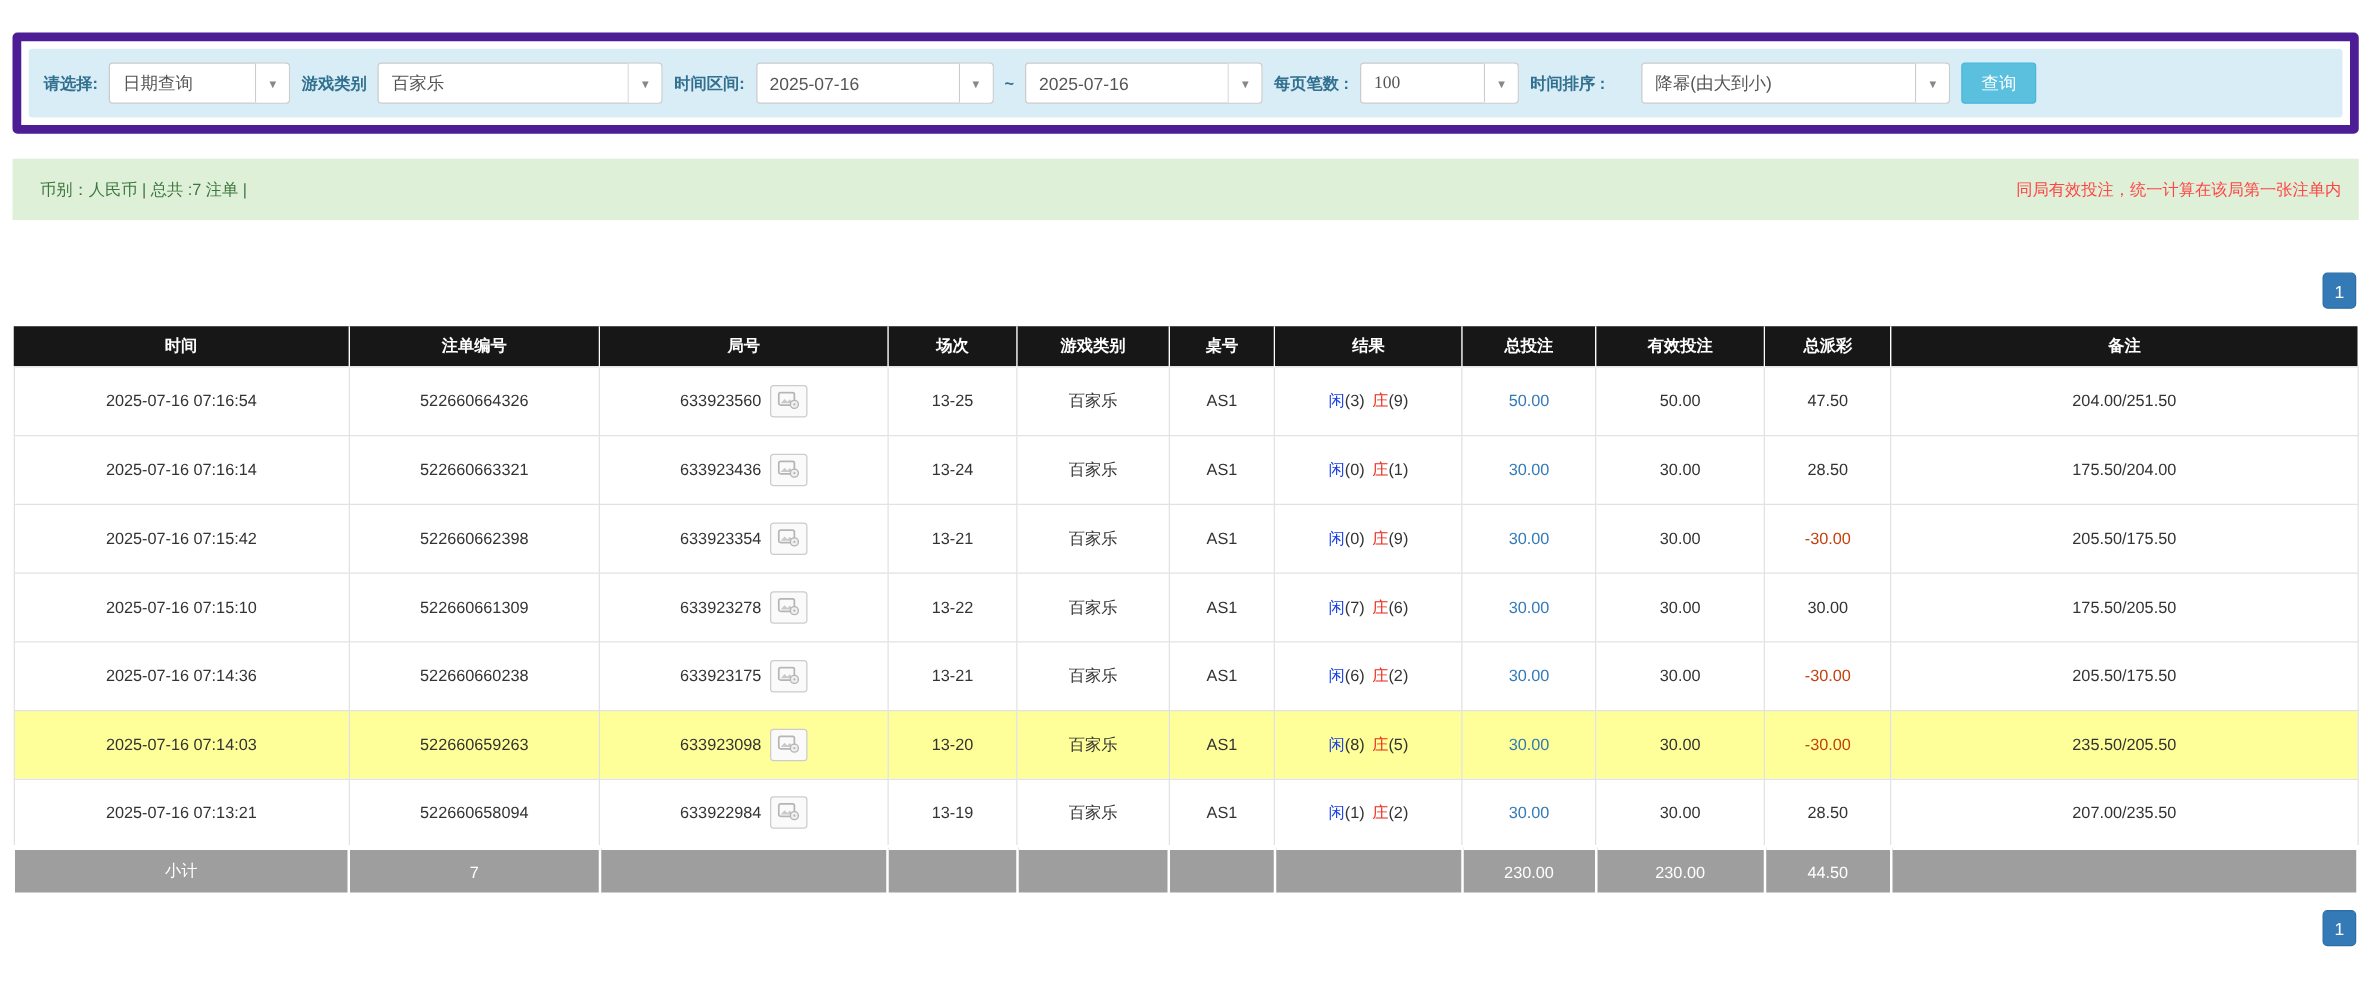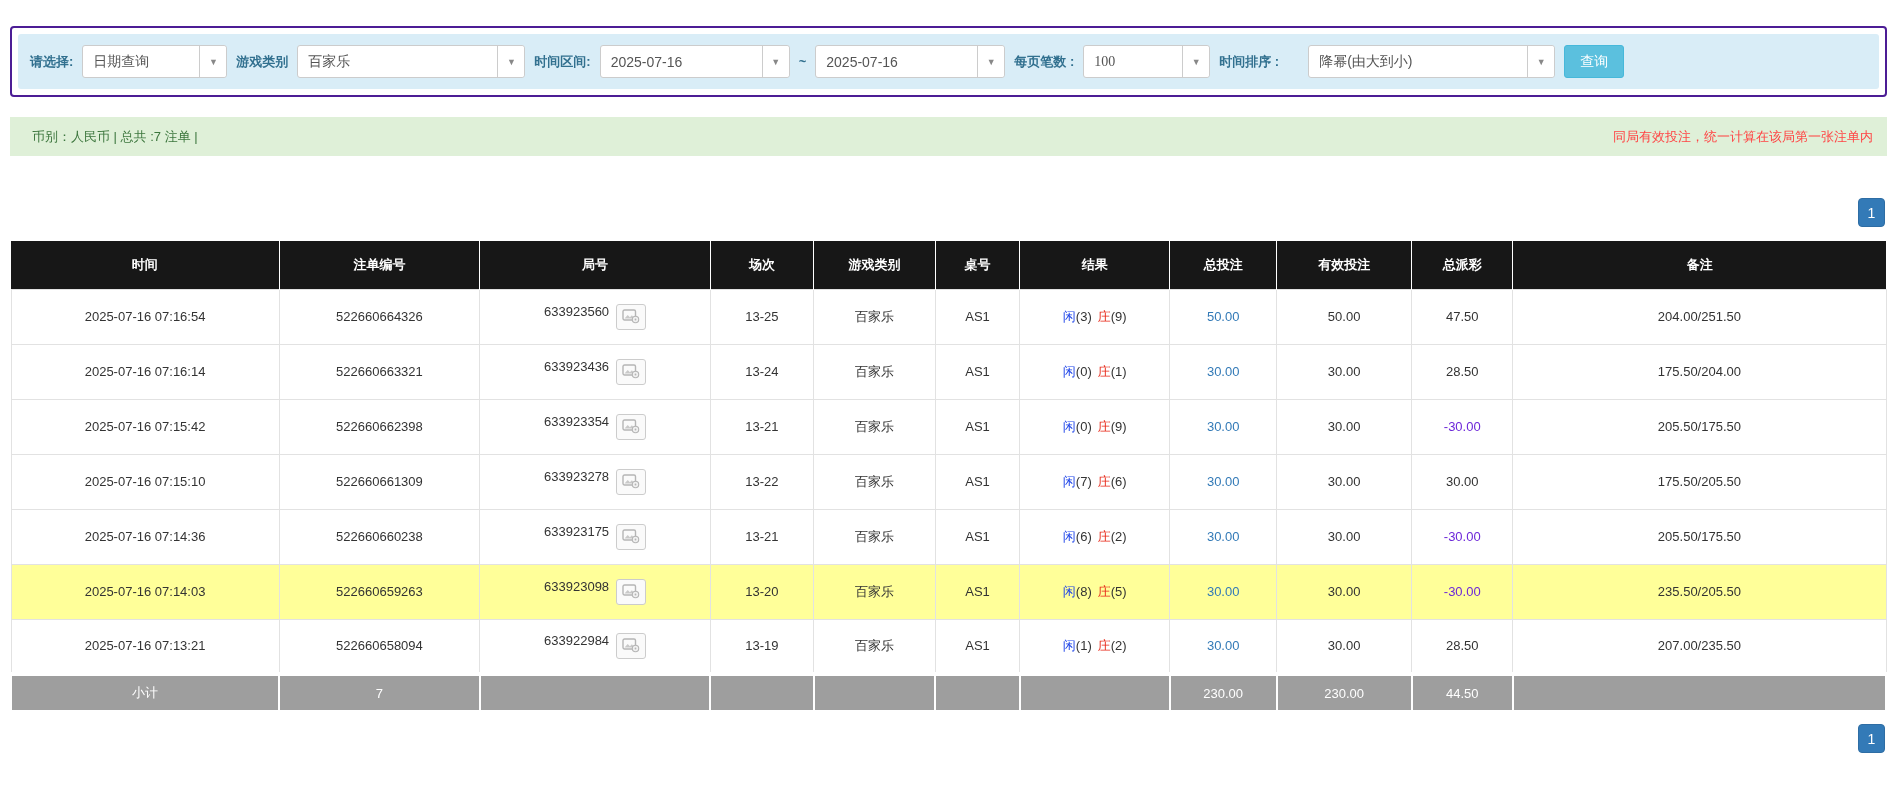--- a/index.html
+++ b/index.html
@@ -7,21 +7,21 @@
   body {
     font-family: "Liberation Sans", "DejaVu Sans", sans-serif;
     color:#333; font-size:13px; overflow:hidden;
   }
   .page { padding: 14px 10px 0 10px; }
 
   .page-title { font-size:20px; font-weight:400; color:#333; padding-left:2px; }
 
   
   .filter-panel {
-    margin-top:12px; border:2px solid #4c1d95; border-radius:4px;
+    margin-top:12px; border:7px solid #4c1d95; border-radius:4px;
     background:#fff; padding:6px;
   }
   .filter-bar {
     background:#d9edf7; border-radius:3px; padding:11px 12px;
     display:flex; align-items:center; gap:9px; flex-wrap:nowrap;
   }
   .f-label { color:#31708f; font-weight:bold; font-size:13px; white-space:nowrap; }
   .sel {
     display:flex; align-items:stretch; background:#fff;
     border:1px solid #ccc; border-radius:3px; height:33px; cursor:pointer;
@@ -39,21 +39,21 @@
   .w-size { width:127px;font-family:Liberation Serif, serif; } .w-sort { width:247px;margin-left:20px; }
   .tilde { color:#31708f; font-weight:bold; }
   .search-btn {
     background:#5bc0de; border:1px solid #46b8da; color:#fff;
     font-size:14px; padding:0 15px; height:33px; border-radius:3px; cursor:pointer;
     font-family:inherit;
   }
 
   
   .summary-bar {
-    margin-top:20px; background:#dff0d8; height:39px;
+    margin-top:20px; background:#dff0d8; height:49px;
     display:flex; align-items:center; justify-content:space-between;
     padding:0 14px 0 22px;
   }
   .summary-left { color:#3c763d; font-size:13px; }
   .summary-right { color:#ff4444; font-size:13px; }
 
   
   .pager { display:flex; justify-content:flex-end; padding-right:2px; }
   .pager-top { margin-top:42px; }
   .pager-bottom { margin-top:12px; }
@@ -61,41 +61,41 @@
     background:#337ab7; border:1px solid #2e6da4; color:#fff; font-size:14px;
     min-width:27px; height:29px; border-radius:4px; cursor:pointer; font-family:inherit;
   }
 
   
   table.bet-table {
     width:100%; border-collapse:collapse; table-layout:fixed; margin-top:14px;
     font-size:13px;
   }
   .bet-table thead th {
-    background:#171717; color:#fff; font-weight:bold; height:48px;
+    background:#171717; color:#fff; font-weight:bold; height:32px;
     border-left:1px solid #fff; border-right:1px solid #fff; text-align:center;
     font-size:13px;
   }
   .bet-table thead th:first-child { border-left:none; }
   .bet-table thead th:last-child { border-right:none; }
   .bet-table td {
     border:1px solid #e2e2e2; text-align:center; height:55px;
     color:#333; background:#fff; padding:2px;
   }
   .bet-table tr.highlight td { background:#ffff99; }
-  .round-wrap { display:flex; justify-content:center; gap:7px; }
+  .round-wrap { display:flex; align-items:center; justify-content:center; gap:7px; }
   .media-btn {
     width:30px; height:26px; background:#fafafa; border:1px solid #ccc;
     border-radius:3px; cursor:pointer; display:inline-flex;
     align-items:center; justify-content:center; padding:0;
   }
   .player { color:#1a41e8; }
   .banker { color:#e82a1a; margin-left:6px; }
   td.blue-link { color:#337ab7; }
-  td.payout.neg { color:#6d28d9; }
+  td.payout.neg { color:#c2410c; }
   .bet-table tr.summary-row td {
     background:#9e9e9e; color:#fff; height:37px;
     border:2px solid #fff; font-size:13px;
   }
   .bet-table tr.summary-first td { border-top:4px solid #fff; }
 </style>
 </head>
 <body>
 
 <div class="page">

